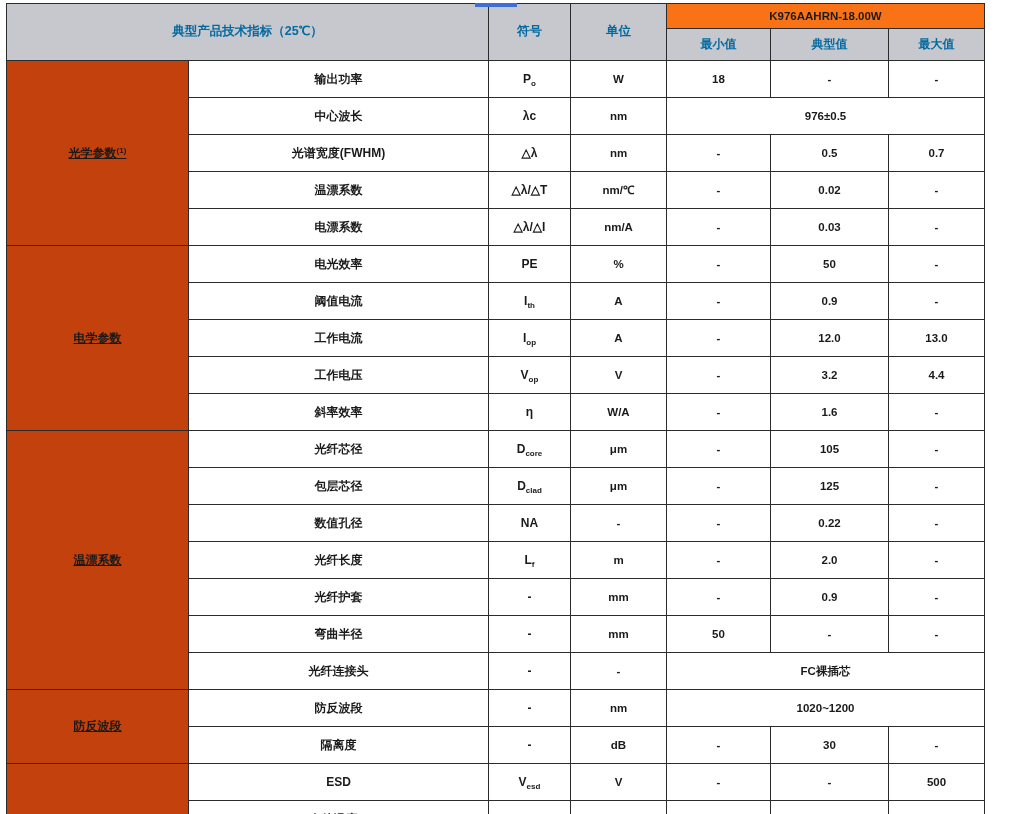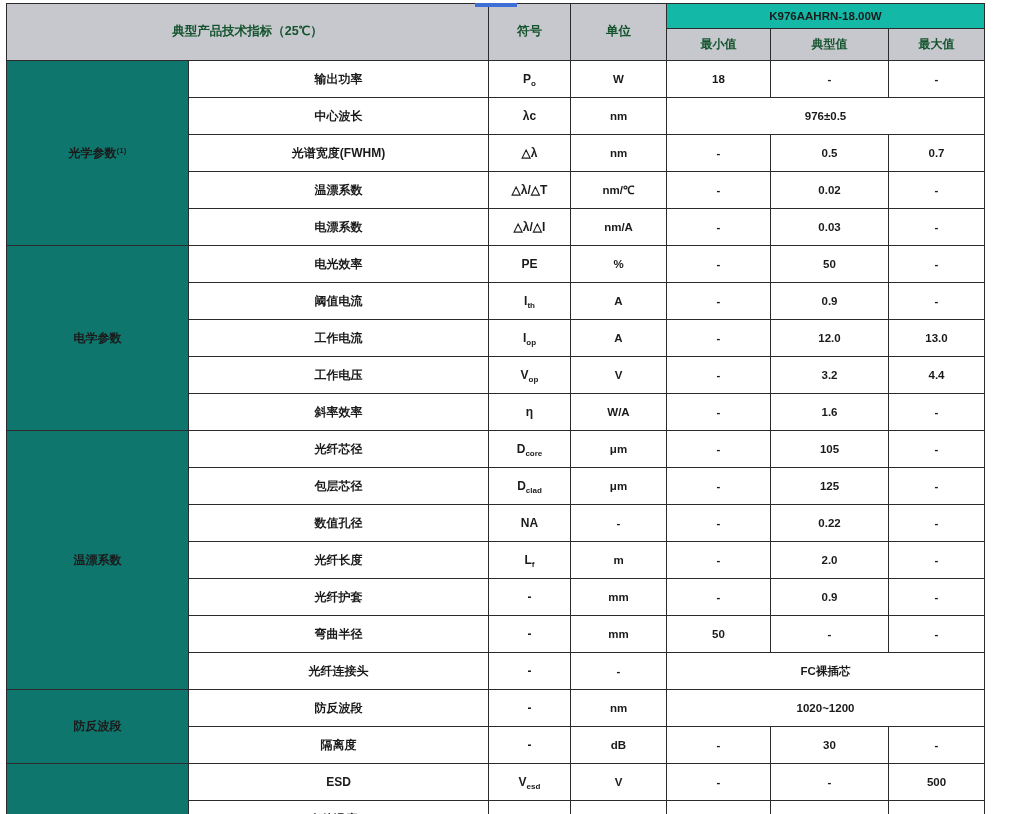--- a/index.html
+++ b/index.html
@@ -39,36 +39,37 @@
   table.spec td, table.spec th {
     border: 1px solid #2b2b2b;
     text-align: center;
     vertical-align: middle;
     padding: 0;
     font-weight: bold;
     line-height: 1.25;
   }
   th.hdr {
     background: #c6c8ce;
-    color: #14532d;
+    color: #0369a1;
     font-size: 12px;
     height: 28px;
   }
   th.hdr-main {
     height: 56px;
     font-size: 12.5px;
   }
   th.model {
-    background: #14b8a6;
+    background: #f97316;
     height: 22px;
     font-size: 11.5px;
   }
   td.group {
     font-size: 12px;
-    background: #0f766e;
+    background: #c2410c;
+    text-decoration: underline;
   }
   td.param {
     font-size: 12px;
     height: 36px;
   }
   td.sym {
     font-size: 12px;
     margin-top: 45px;
   }
   td.unit {

